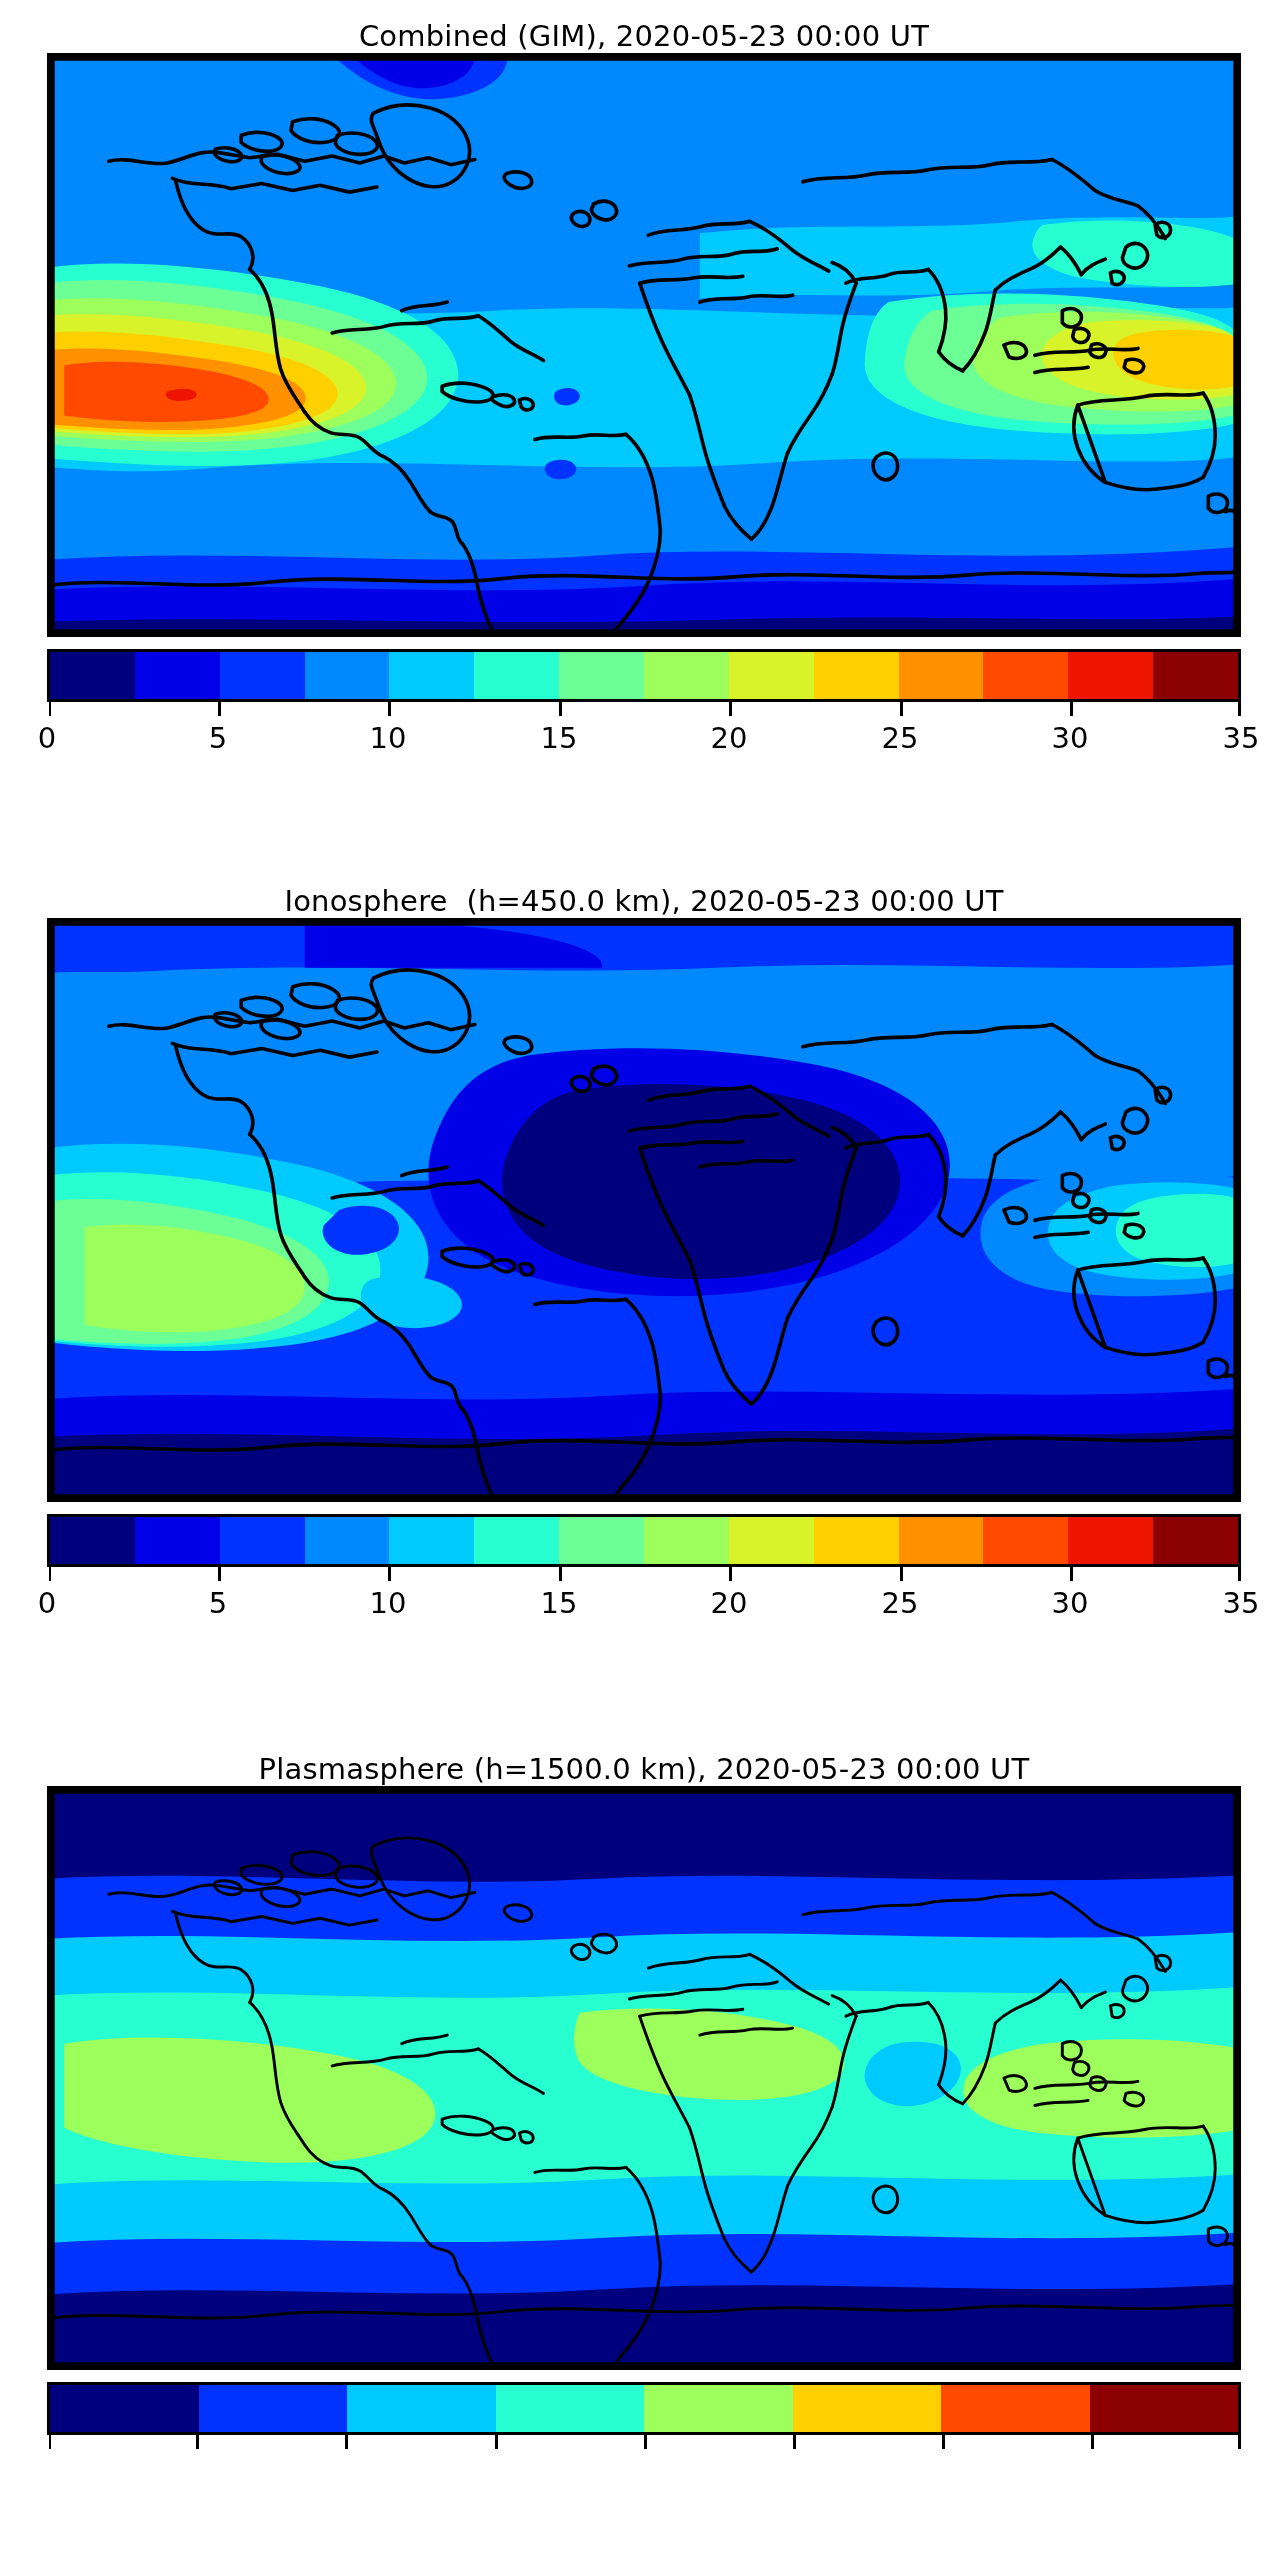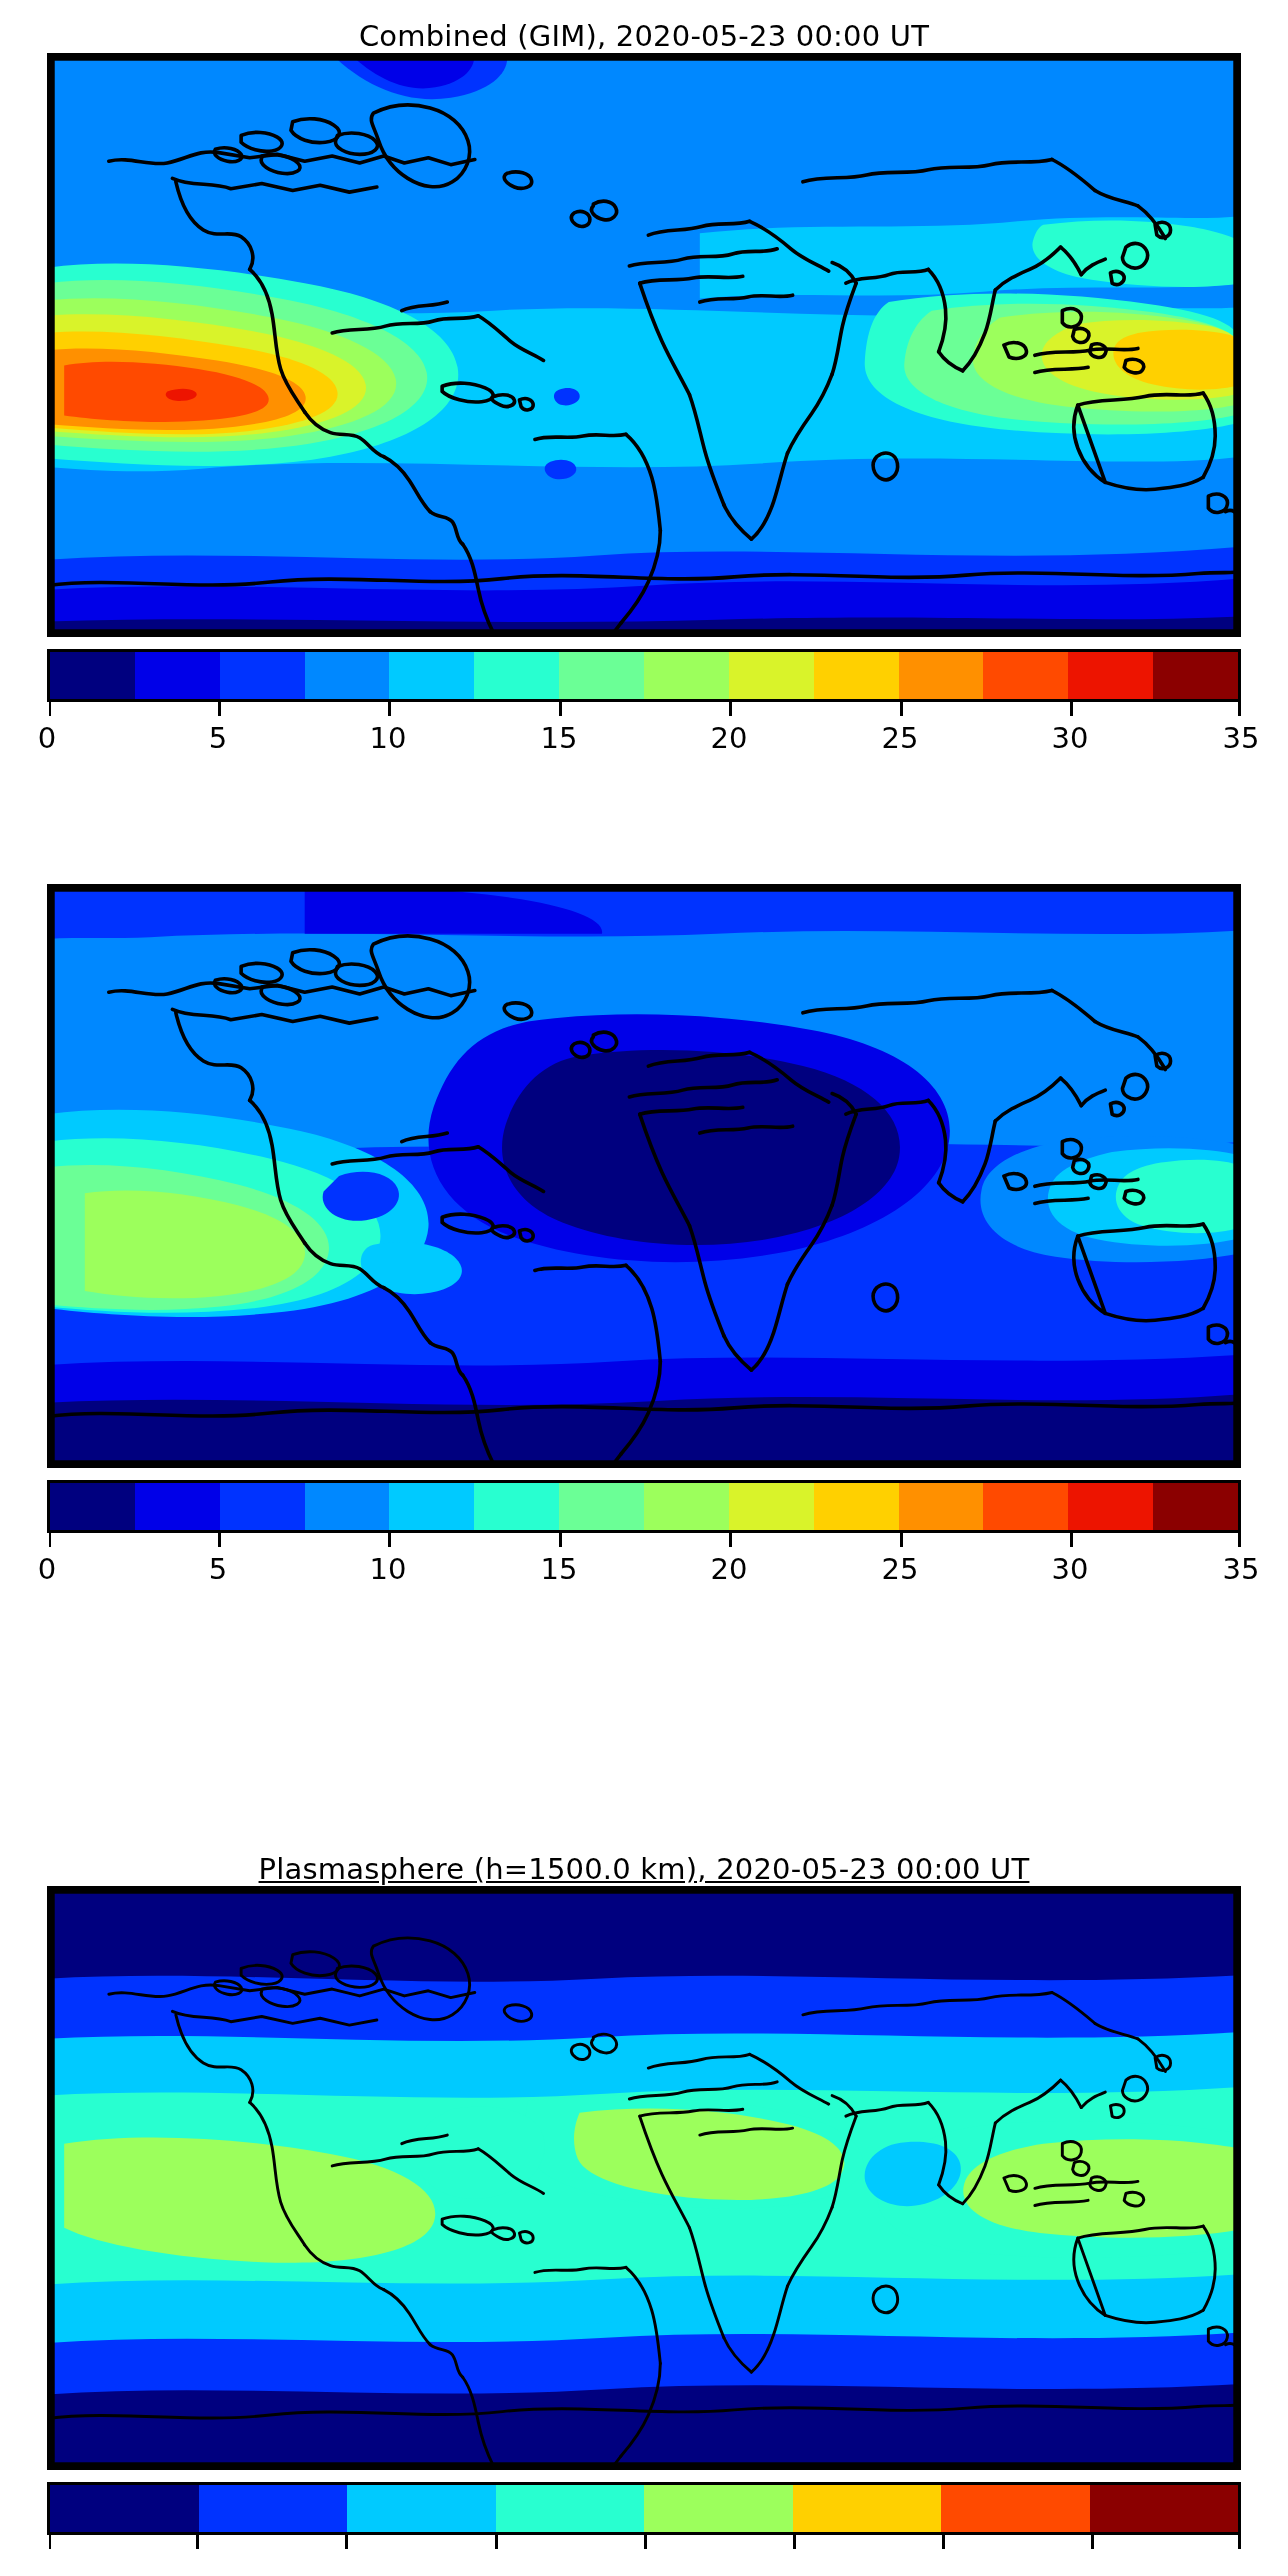--- a/index.html
+++ b/index.html
@@ -199,20 +199,21 @@
           <div class="tl" style="left: 512px;">15</div>
           <div class="tl" style="left: 682px;">20</div>
           <div class="tl" style="left: 853px;">25</div>
           <div class="tl" style="left: 1023px;">30</div>
           <div class="tl" style="left: 1194px;">35</div>
         </div>
     </div>
   </div>
 
   <div class="panel" style="top:884px;">
+    <div class="ptitle">Ionosphere  (h=450.0 km), 2020-05-23 00:00 UT</div>
 
     <div class="mapwrap">
       <svg viewBox="0 0 1390 680" preserveAspectRatio="none">
         <defs>
             <clipPath id="clip2">
               <rect x="0" y="0" width="1390" height="680"></rect>
             </clipPath>
           </defs>
         <g clip-path="url(#clip2)">
           <rect x="0" y="0" width="1390" height="680" fill="#0033ff"></rect>
@@ -350,21 +351,21 @@
           <div class="tl" style="left: 341px;">10</div>
           <div class="tl" style="left: 512px;">15</div>
           <div class="tl" style="left: 682px;">20</div>
           <div class="tl" style="left: 853px;">25</div>
           <div class="tl" style="left: 1023px;">30</div>
           <div class="tl" style="left: 1194px;">35</div>
         </div>
     </div>
   </div>
 
-  <div class="panel" style="top:1852px;text-decoration:underline;">
+  <div class="panel" style="top:1752px;">
     <div class="ptitle">Plasmasphere (h=1500.0 km), 2020-05-23 00:00 UT</div>
 
     <div class="mapwrap">
       <svg viewBox="0 0 1390 680" preserveAspectRatio="none">
         <defs>
             <clipPath id="clip3">
               <rect x="0" y="0" width="1390" height="680"></rect>
             </clipPath>
           </defs>
         <g clip-path="url(#clip3)">

